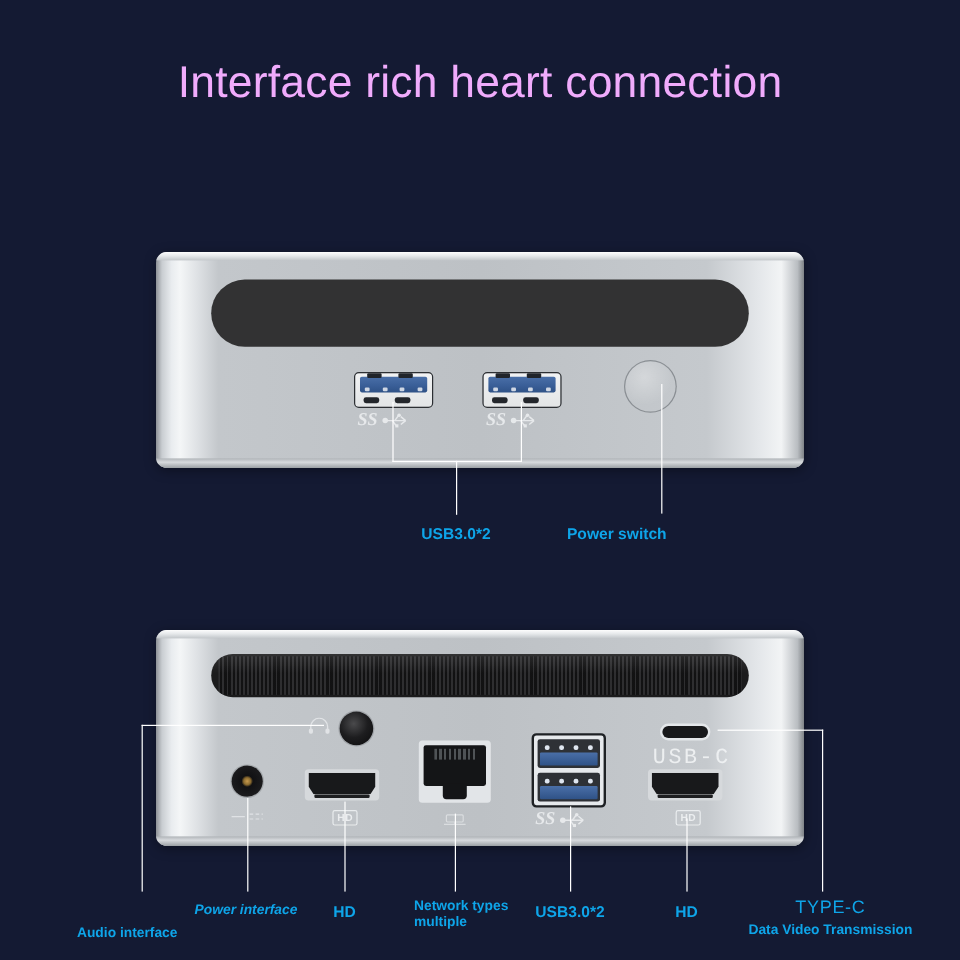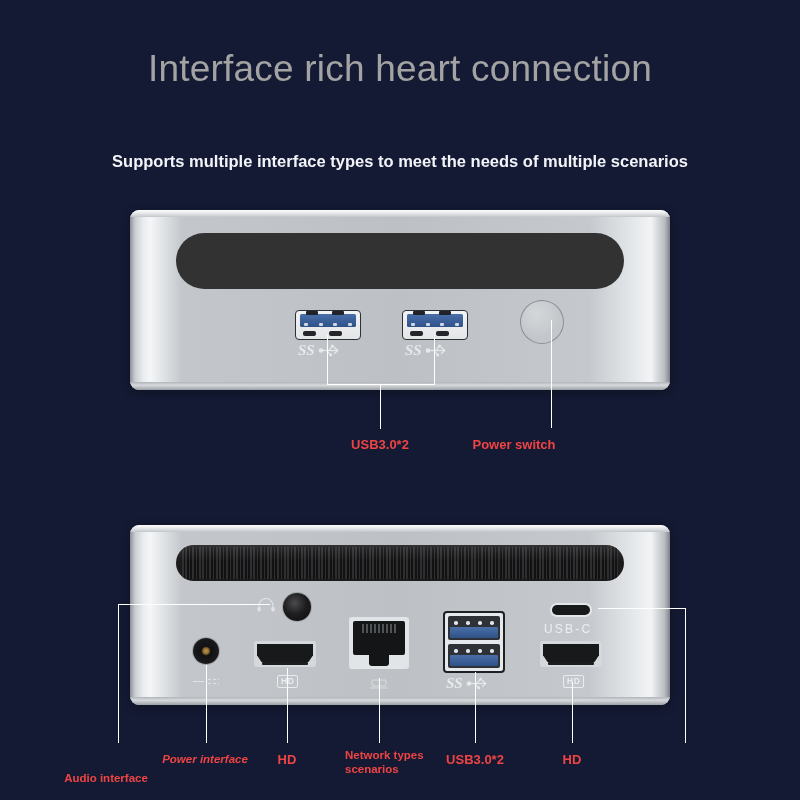--- a/index.html
+++ b/index.html
@@ -10,21 +10,21 @@
     color:#ffffff;
     position:relative;
   }
   .stage{position:absolute;inset:0;}
 
   
   .title{
     position:absolute;left:0;right:0;top:48px;
     text-align:center;
     font-size:37px;font-weight:400;letter-spacing:.2px;
-    color:#a3a3a3;
+    color:#f0abfc;
     white-space:nowrap;
   }
   .subtitle{
     position:absolute;left:0;right:0;top:152px;
     text-align:center;
     font-size:16.5px;font-weight:700;
     color:#f2f4f9;
     white-space:nowrap;
   }
 
@@ -175,52 +175,51 @@
     box-shadow:12px 0 0 #dfe6f0,24px 0 0 #dfe6f0,36px 0 0 #dfe6f0;
   }
   .usb-c{
     position:absolute;width:42px;height:14px;border-radius:7px;
     background:#e4e7ea;
     box-sizing:border-box;padding:2px;
   }
   .usb-c i{display:block;width:100%;height:100%;background:#18191b;border-radius:5px;}
   .silk-usbc{
     position:absolute;color:#f0f2f4;opacity:.92;
-    font-size:12px;letter-spacing:2.2px;font-weight:400;
+    font-size:18px;letter-spacing:2.2px;font-weight:400;font-family:Liberation Mono, monospace;
   }
   .hd-badge{
     position:absolute;
     border:1.4px solid rgba(245,247,249,.78);
     color:rgba(245,247,249,.80);
     font-size:8.5px;font-weight:700;letter-spacing:.5px;
     padding:1px 3px;border-radius:2px;line-height:1;
   }
   .icon-dc{position:absolute;opacity:.62;color:#f2f4f6;}
   .icon-lan{position:absolute;opacity:.55;color:#f2f4f6;}
 
   
   .ln{position:absolute;background:#ffffff;}
   .ln.v{width:1.4px;}
   .ln.h{height:1.4px;}
   .cap{
-    position:absolute;color:#ef4444;white-space:nowrap;
+    position:absolute;color:#0ea5e9;white-space:nowrap;
     font-size:13px;font-weight:700;line-height:1.22;
   }
   .cap.small{font-size:11.5px;}
   .cap.c{transform:translateX(-50%);text-align:center;}
   .cap.typec{font-size:15px;font-weight:400;letter-spacing:.6px;}
   .cap.typec .sub{display:block;font-size:11.5px;font-weight:700;letter-spacing:0;margin-top:2px;}
 </style>
 </head>
 <body>
 
 <div class="stage">
 
   <div class="title">Interface rich heart connection</div>
-  <div class="subtitle">Supports multiple interface types to meet the needs of multiple scenarios</div>
 
   <div class="device" style="left:130px;top:210px;width:540px;height:180px;">
     <div class="chassis">
 
       <div class="vent-front"></div>
 
       <div class="usb-a" style="left:165px;top:100px;">
         <div class="tongue"></div>
         <div class="pins">
             <i></i>
@@ -363,25 +362,29 @@
 
   <div class="ln v" style="left:206px;top:665px;height:78px;"></div>
   <div class="cap c small" style="left:205px;top:752px;font-style:italic;">Power interface</div>
 
   <div class="ln v" style="left:287px;top:668px;height:75px;"></div>
   <div class="cap c" style="left:287px;top:752px;">HD</div>
 
   <div class="ln v" style="left:379px;top:678px;height:65px;"></div>
   <div class="cap small" style="left:345px;top:748px;">
     <span>Network types</span><br>
-    <span>scenarios</span>
+    <span>multiple</span>
   </div>
 
   <div class="ln v" style="left:475px;top:672px;height:71px;"></div>
   <div class="cap c" style="left:475px;top:752px;">USB3.0*2</div>
 
   <div class="ln v" style="left:572px;top:682px;height:61px;"></div>
   <div class="cap c" style="left:572px;top:752px;">HD</div>
 
   <div class="ln h" style="left:598px;top:608px;width:88px;"></div>
   <div class="ln v" style="left:685px;top:608px;height:135px;"></div>
+  <div class="cap c typec" style="left:692px;top:748px;">
+    <span>TYPE-C</span>
+    <span class="sub">Data Video Transmission</span>
+  </div>
 
 </div>
 
 </body></html>

